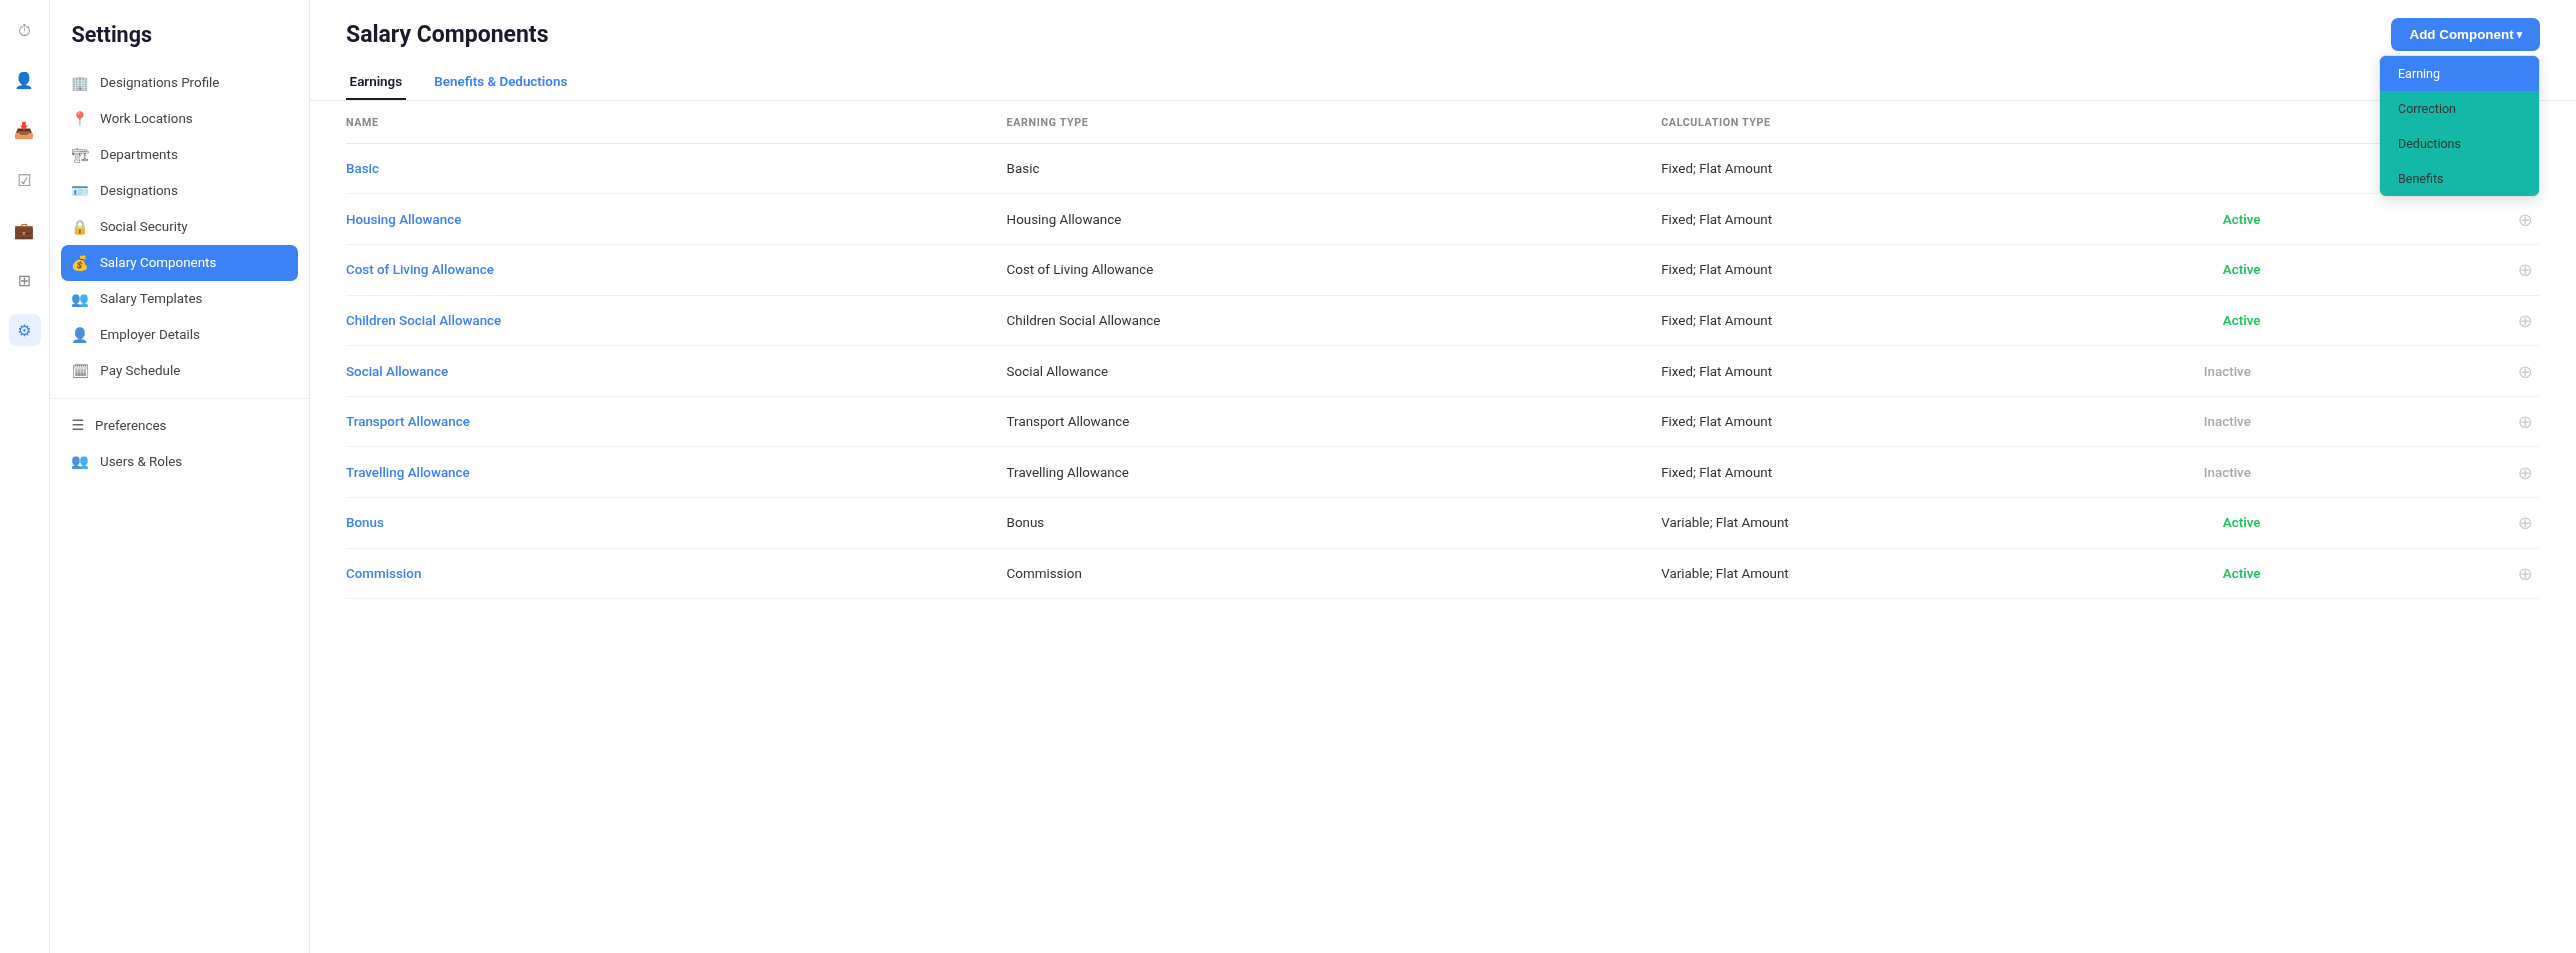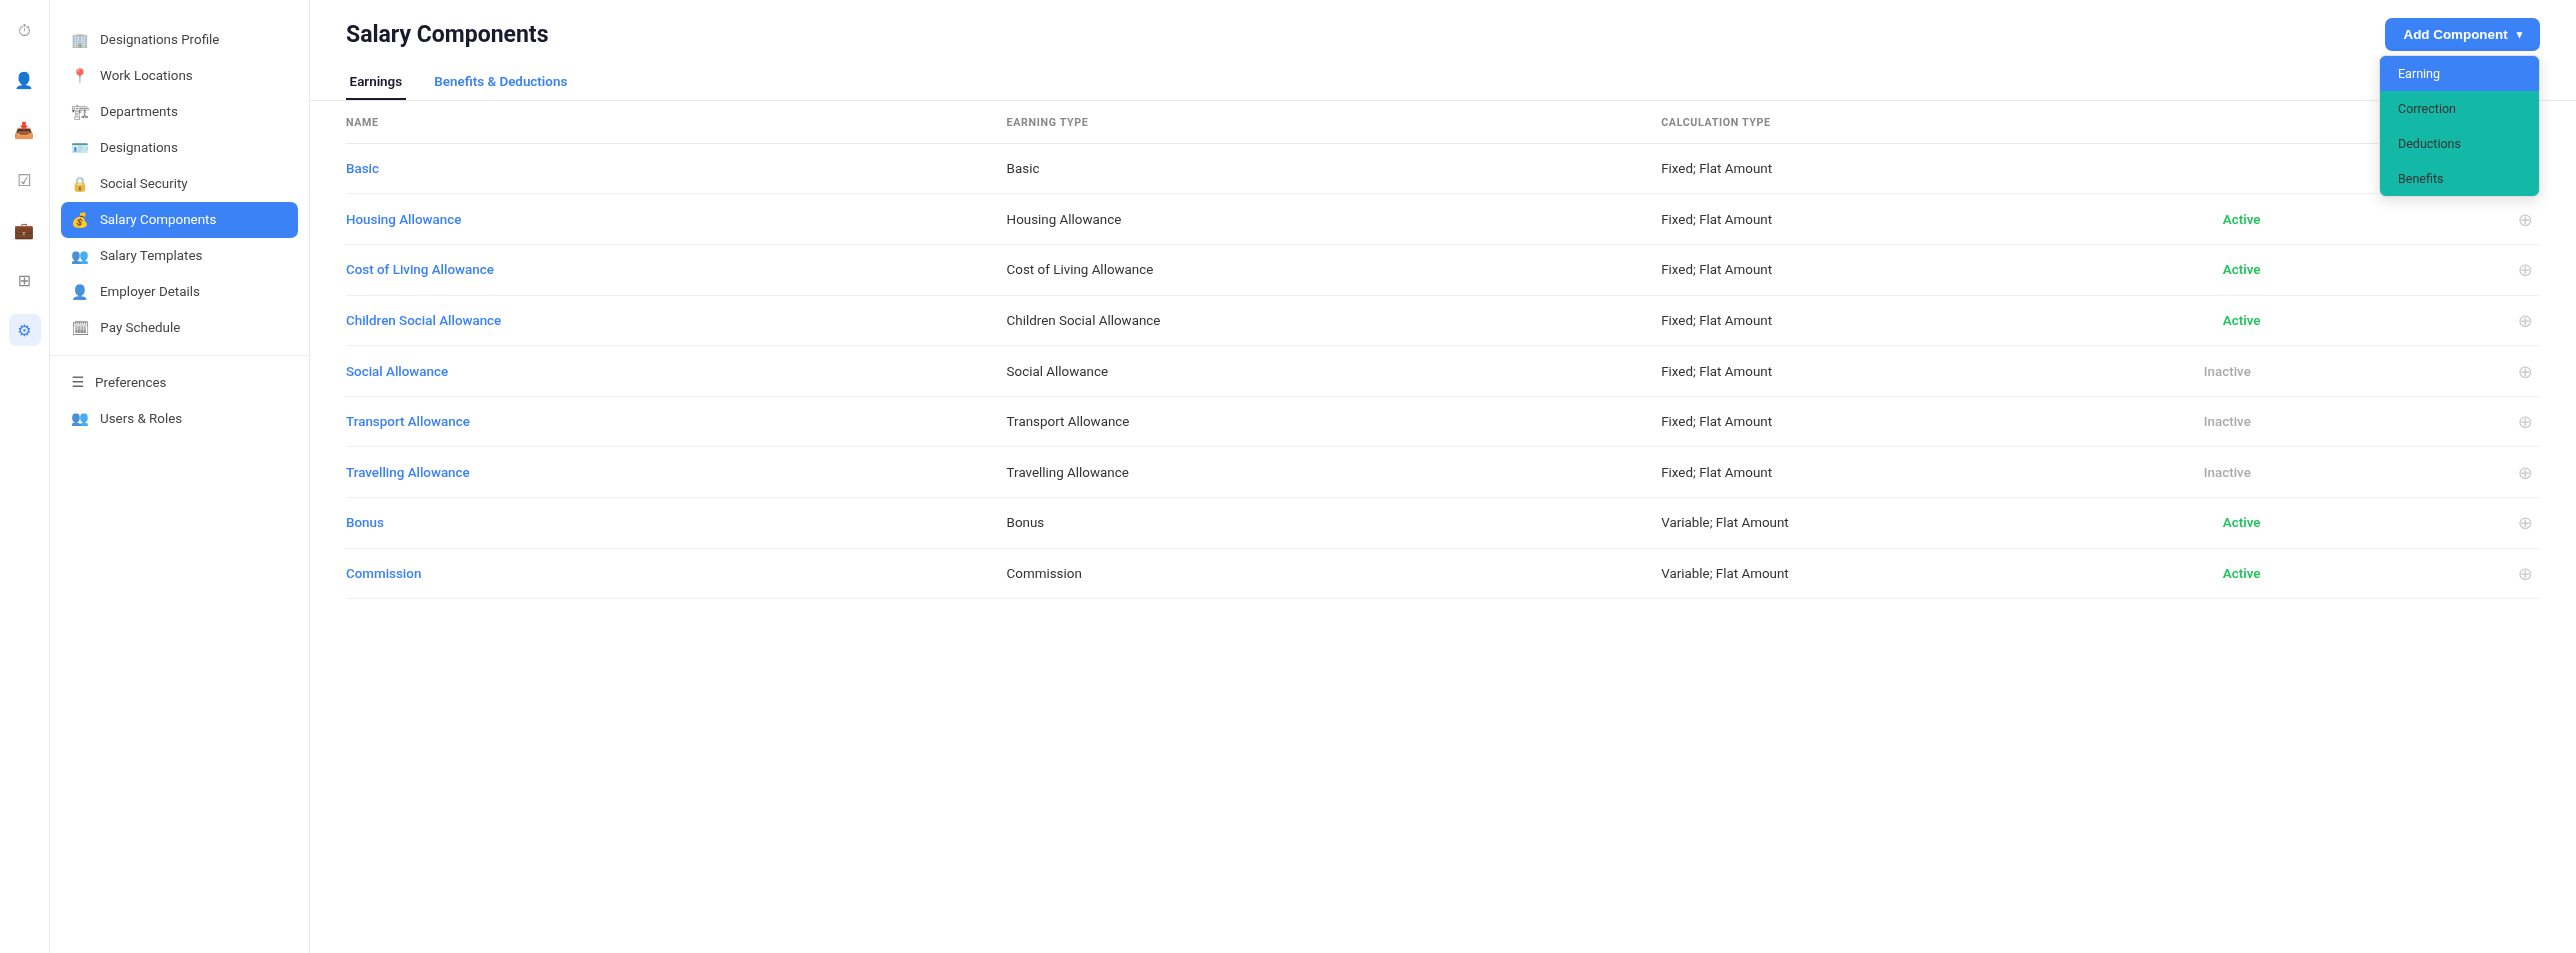--- a/index.html
+++ b/index.html
@@ -109,21 +109,21 @@
       background: #3b82f6;
       color: #fff;
       border: none;
       border-radius: 7.2px;
       padding: 9px 18px;
       font-size: 13.4px;
       font-weight: 600;
       cursor: pointer;
       display: flex;
       align-items: center;
-      gap: 9px;
+      gap: 3px;
       position: relative;
     }
 
     
     .dropdown-menu {
       position: absolute;
       top: calc(100% + 3.6px);
       right: 0;
       background: #14b8a6;
       border: 0.9px solid #e0e0e0;
@@ -230,20 +230,21 @@
   <div class="icon-bar-item">⏱</div>
   <div class="icon-bar-item">👤</div>
   <div class="icon-bar-item">📥</div>
   <div class="icon-bar-item">☑</div>
   <div class="icon-bar-item">💼</div>
   <div class="icon-bar-item">⊞</div>
   <div class="icon-bar-item active">⚙</div>
 </div>
 
 <div class="sidebar">
+  <div class="sidebar-title">Settings</div>
 
   <div class="sidebar-item">
     <span class="icon">🏢</span>
     <span>Designations Profile</span>
   </div>
   <div class="sidebar-item">
     <span class="icon">📍</span>
     <span>Work Locations</span>
   </div>
   <div class="sidebar-item">

